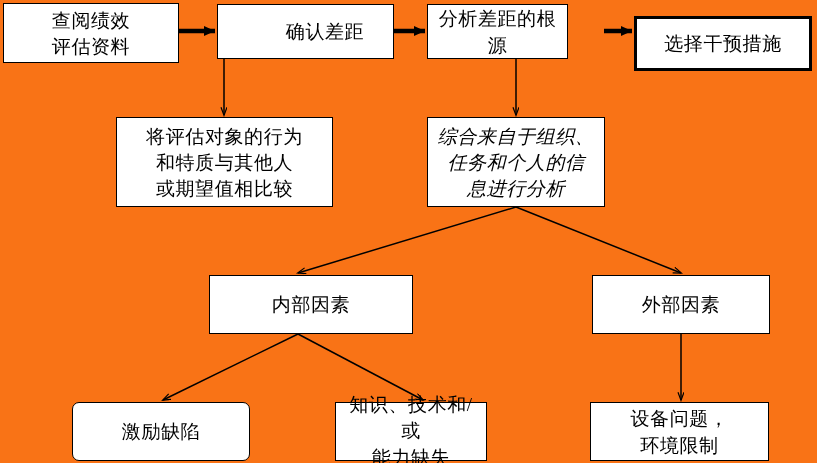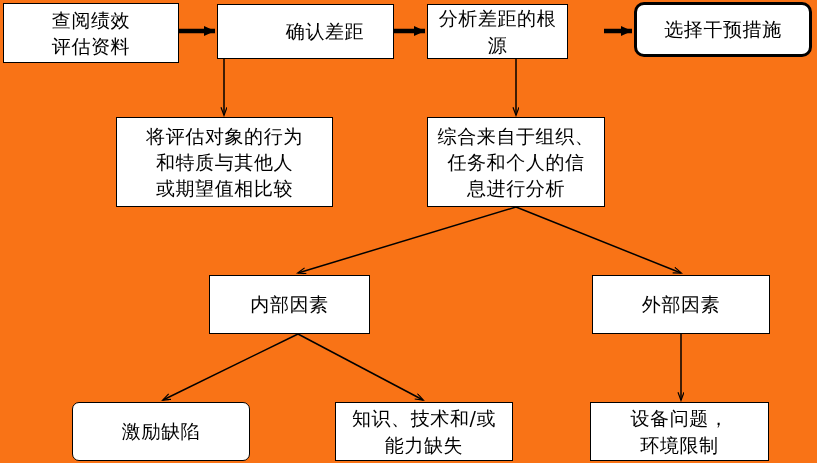--- a/index.html
+++ b/index.html
@@ -76,43 +76,43 @@
       <div class="node-box" style="left: 3px; top: 3px; width: 176px; height: 60px;">
         <span class="node-label">查阅绩效
 评估资料</span>
       </div>
       <div class="node-box" style="left: 217px; top: 4px; width: 177px; height: 55px; padding-left: 39px;">
         <span class="node-label">确认差距</span>
       </div>
       <div class="node-box" style="left: 427px; top: 4px; width: 141px; height: 55px;">
         <span class="node-label">分析差距的根源</span>
       </div>
-      <div class="node-box emphasis" style="left: 634px; top: 2px; width: 178px; height: 55px; border-radius: 10px;">
+      <div class="node-box emphasis" style="left: 634px; top: 16px; width: 178px; height: 55px;">
         <span class="node-label">选择干预措施</span>
       </div>
       <div class="node-box" style="left: 116px; top: 117px; width: 217px; height: 90px;">
         <span class="node-label">将评估对象的行为
 和特质与其他人
 或期望值相比较</span>
       </div>
-      <div class="node-box" style="left: 427px; top: 117px; width: 178px; height: 90px;">
+      <div class="node-box" style="left: 427px; top: 117px; width: 178px; height: 90px; font-style: italic;">
         <span class="node-label">综合来自于组织、
 任务和个人的信
 息进行分析</span>
       </div>
-      <div class="node-box" style="left: 209px; top: 275px; width: 161px; height: 59px;">
+      <div class="node-box" style="left: 209px; top: 275px; width: 204px; height: 59px;">
         <span class="node-label">内部因素</span>
       </div>
       <div class="node-box" style="left: 592px; top: 275px; width: 178px; height: 59px;">
         <span class="node-label">外部因素</span>
       </div>
       <div class="node-box" style="left: 72px; top: 402px; width: 178px; height: 59px; border-radius: 7px;">
         <span class="node-label">激励缺陷</span>
       </div>
-      <div class="node-box" style="left: 335px; top: 402px; width: 178px; height: 59px;">
+      <div class="node-box" style="left: 335px; top: 402px; width: 152px; height: 59px; font-family: Liberation Serif, serif;">
         <span class="node-label">知识、技术和/或
 能力缺失</span>
       </div>
       <div class="node-box" style="left: 590px; top: 402px; width: 179px; height: 59px;">
         <span class="node-label">设备问题，
 环境限制</span>
       </div>
     </div>
 
 </div>

